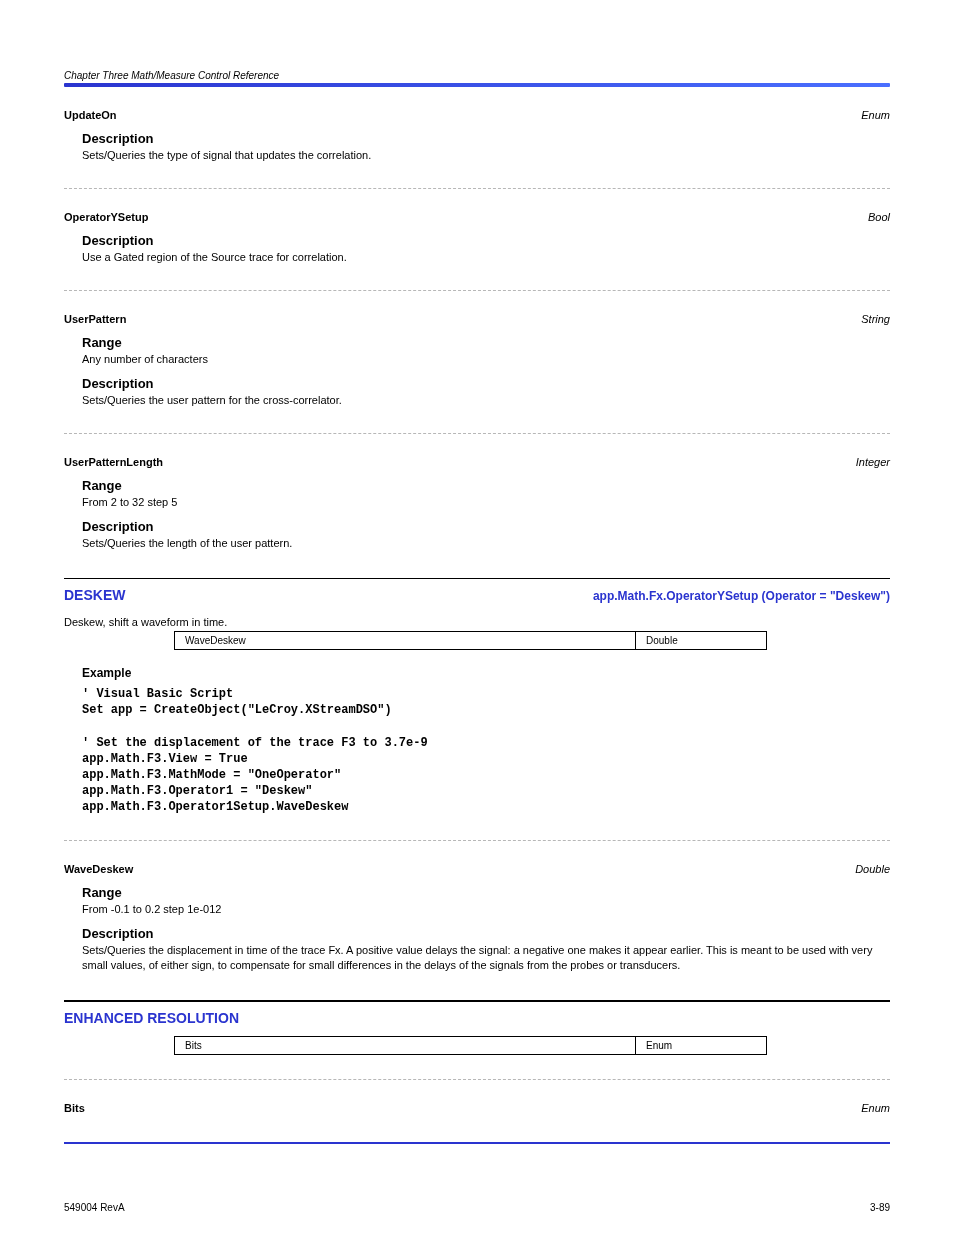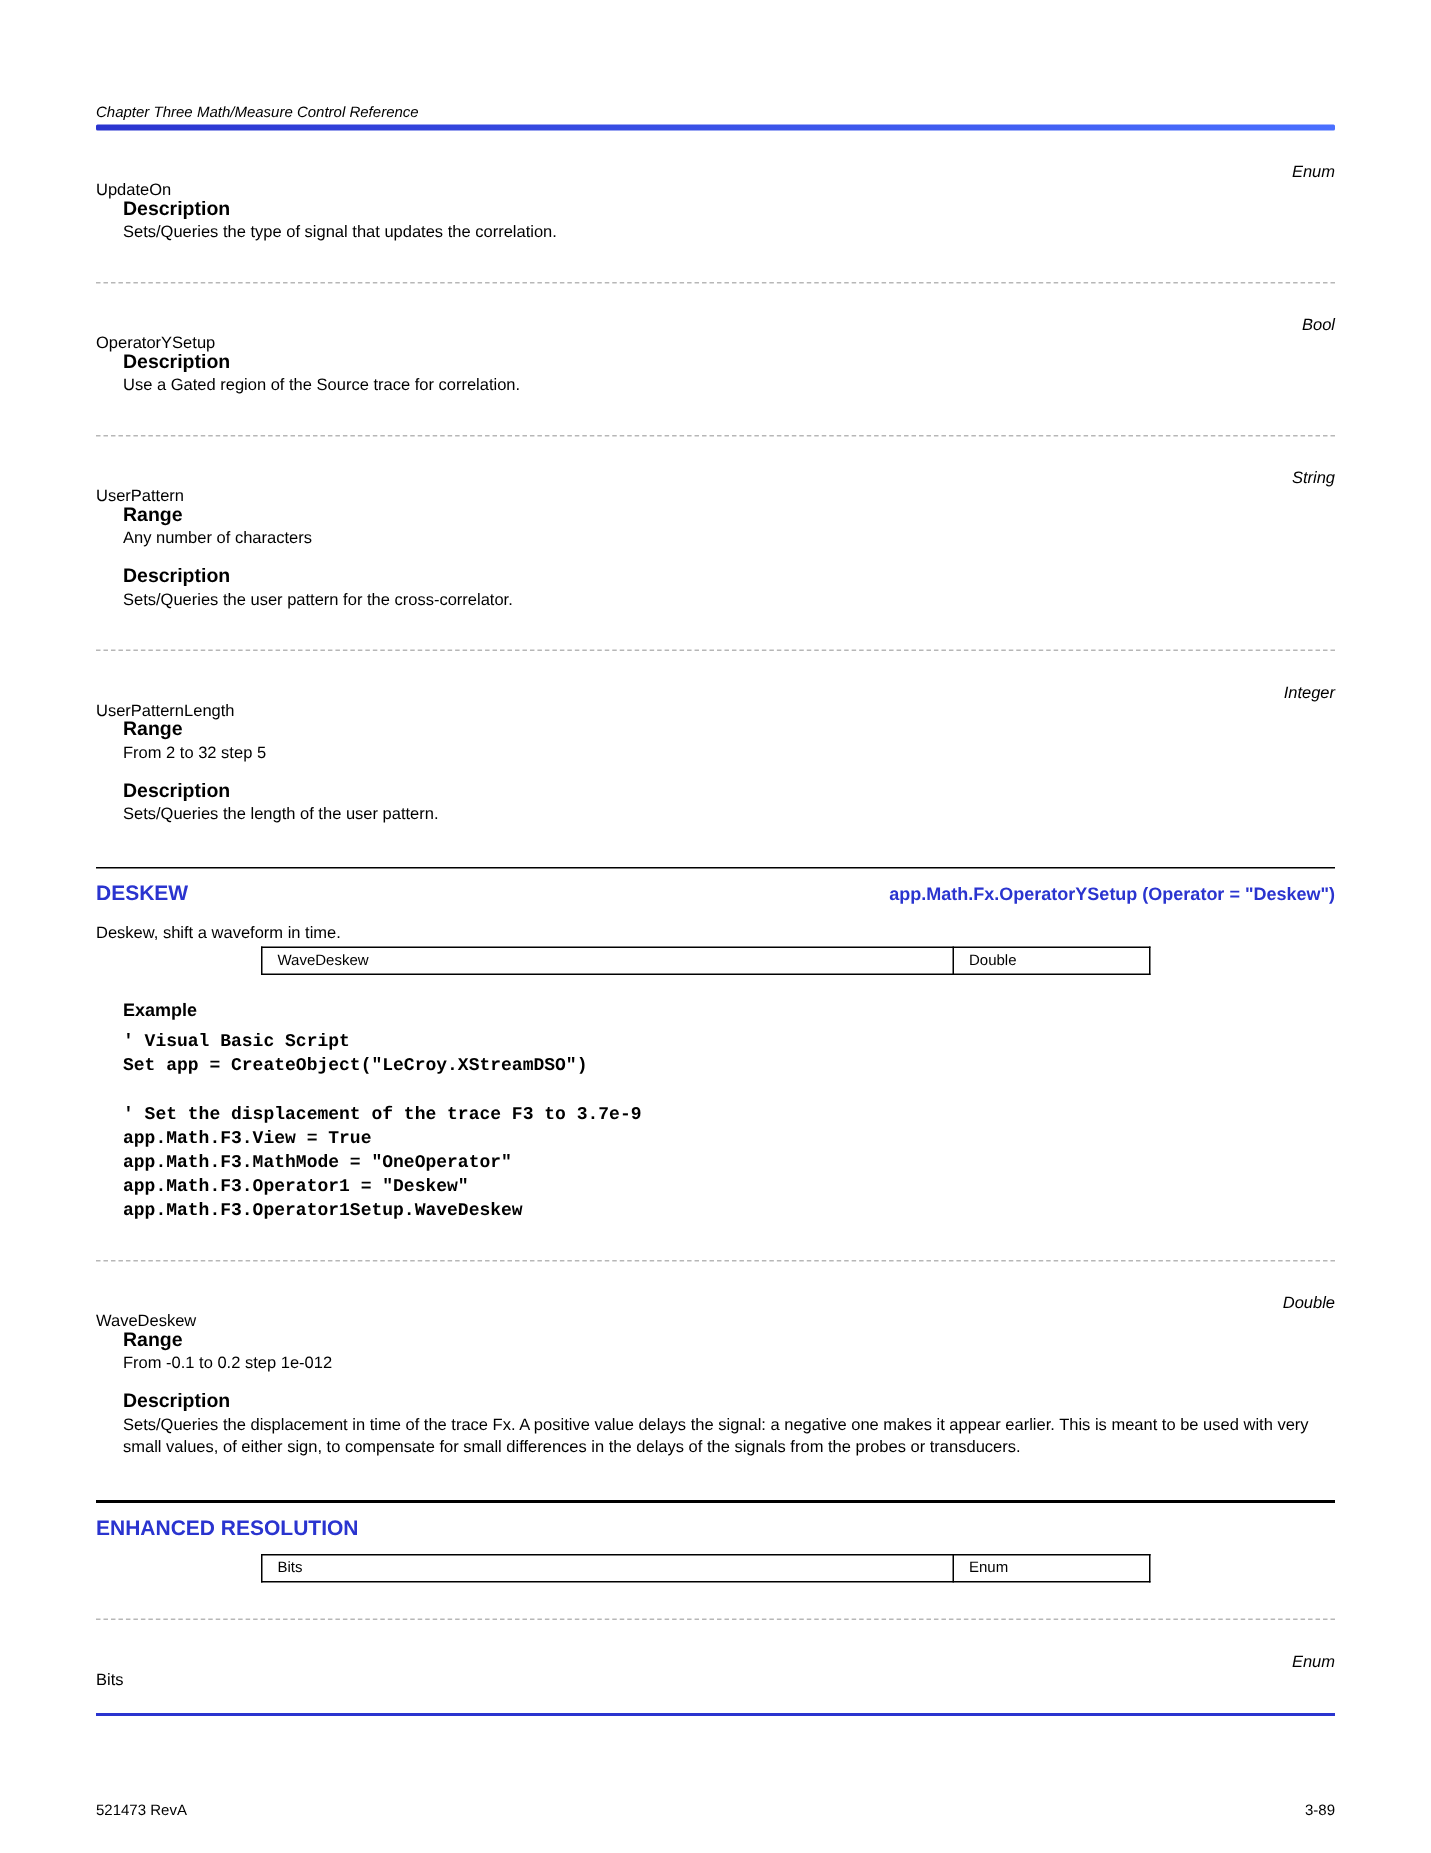--- a/index.html
+++ b/index.html
@@ -31,21 +31,21 @@
   .thin-blue-rule{
     height:2px;
     background:var(--blue);
     margin:0 0 10px 0;
   }
   .section-row{
     position:relative;
     margin:22px 0 6px 0;
     font-size:11px;
   }
-  .section-row .left{font-weight:400;position:absolute;left:0;top:12px;}
+  .section-row .left{font-weight:700;position:absolute;left:0;top:0;}
   .section-row .right{position:absolute;right:0;top:0;font-style:italic;font-weight:400;}
   .section-row::after{content:"";display:block;height:14px;}
   .label{
     font-weight:700;
     font-size:13px;
     margin-top:8px;
     padding-left:18px;
   }
   .value{
     font-weight:400;
@@ -202,15 +202,15 @@
 
 <div class="section-row">
   <span class="left">Bits</span>
   <span class="right">Enum</span>
 </div>
 
 <div style="height:20px;"></div>
 <div class="thin-blue-rule"></div>
 
 <div class="footer">
-  <span class="left">521473 RevA</span>
+  <span class="left">549004 RevA</span>
   <span class="right">3-89</span>
 </div>
 
 </body></html>

